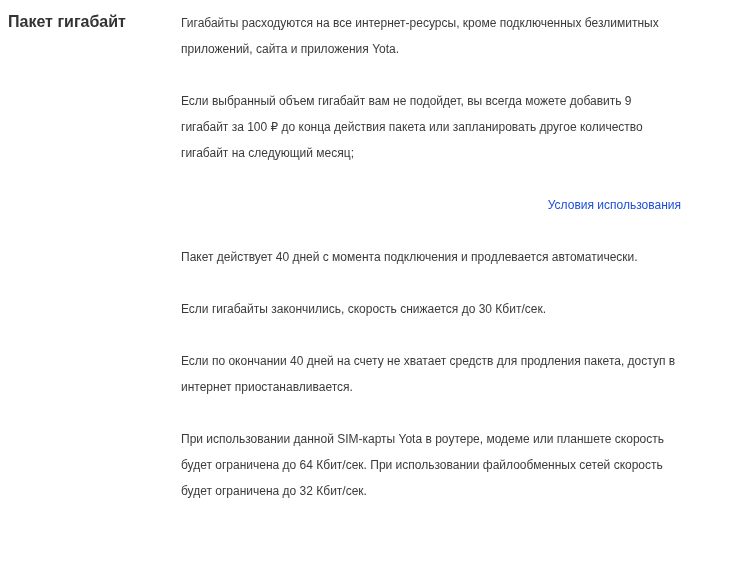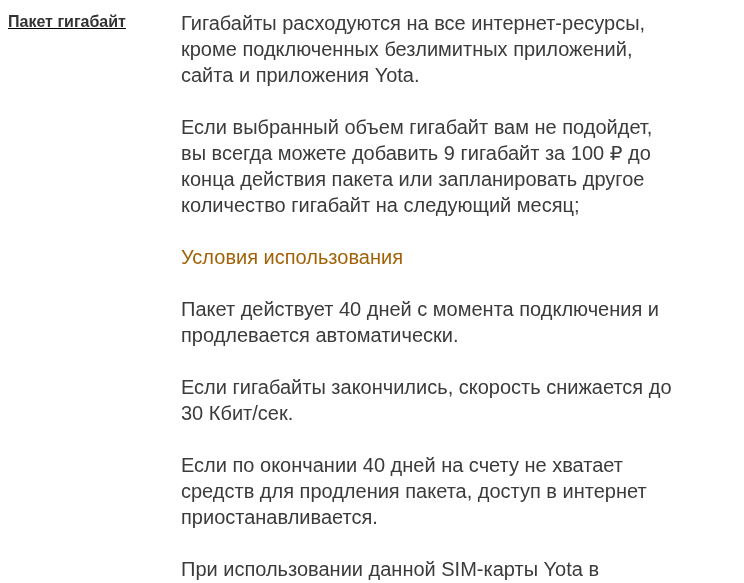--- a/index.html
+++ b/index.html
@@ -17,43 +17,43 @@
   }
   .row {
     display: flex;
     align-items: flex-start;
     padding: 10px 8px 0 8px;
   }
   .label-col {
     width: 173px;
     flex: 0 0 173px;
     box-sizing: border-box;
-    text-decoration: underline;
   }
   .label-col .section-label {
     margin: 0;
     font-size: 16px;
     line-height: 24px;
     font-weight: 700;
     color: #333333;
   }
   .content-col {
     flex: 0 0 auto;
     width: 500px;
     box-sizing: border-box;
   }
   .content-col p {
     margin: 0 0 26px 0;
-    font-size: 20px;
+    font-size: 12px;
     line-height: 26px;
     color: #3b3b3b;
     font-weight: 400;
   }
   .content-col p.muted-heading {
-    color: #a16207;
+    color: #1d4ed8;
+    text-align: right;
   }
   .content-col p:last-child {
     margin-bottom: 0;
   }
 </style>
 </head>
 <body>
 
 <div class="page">
   <div class="row">

